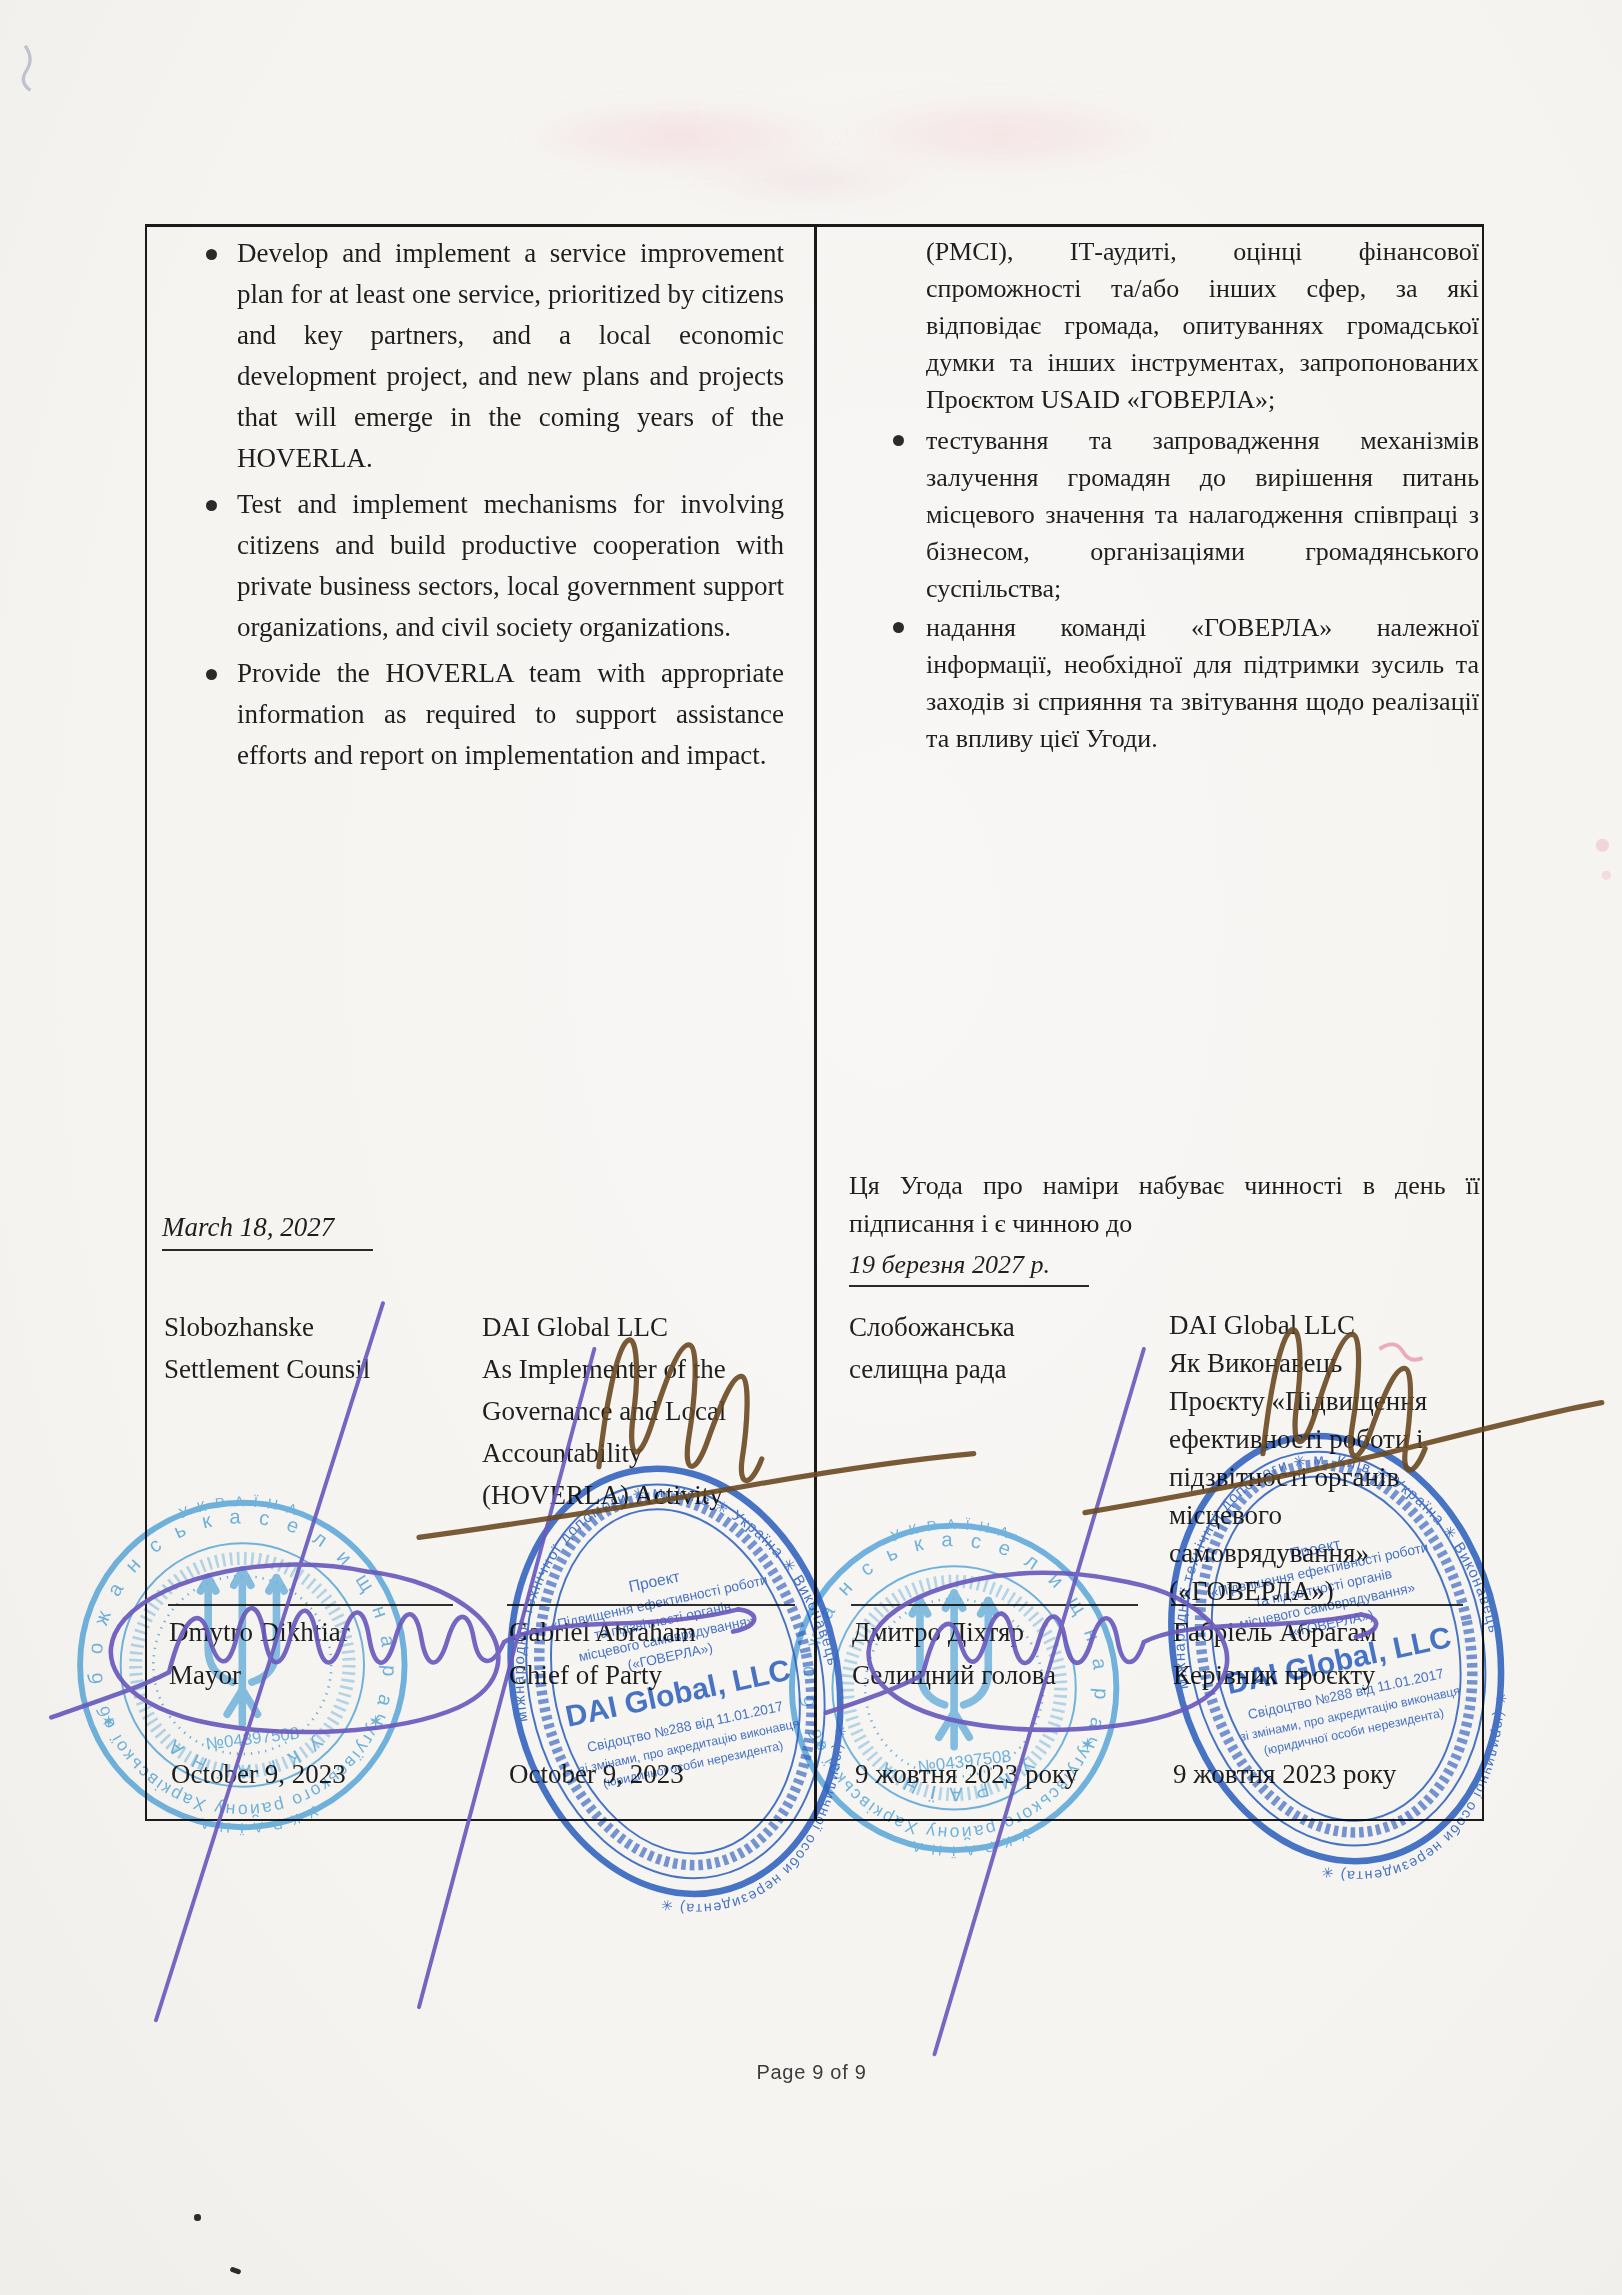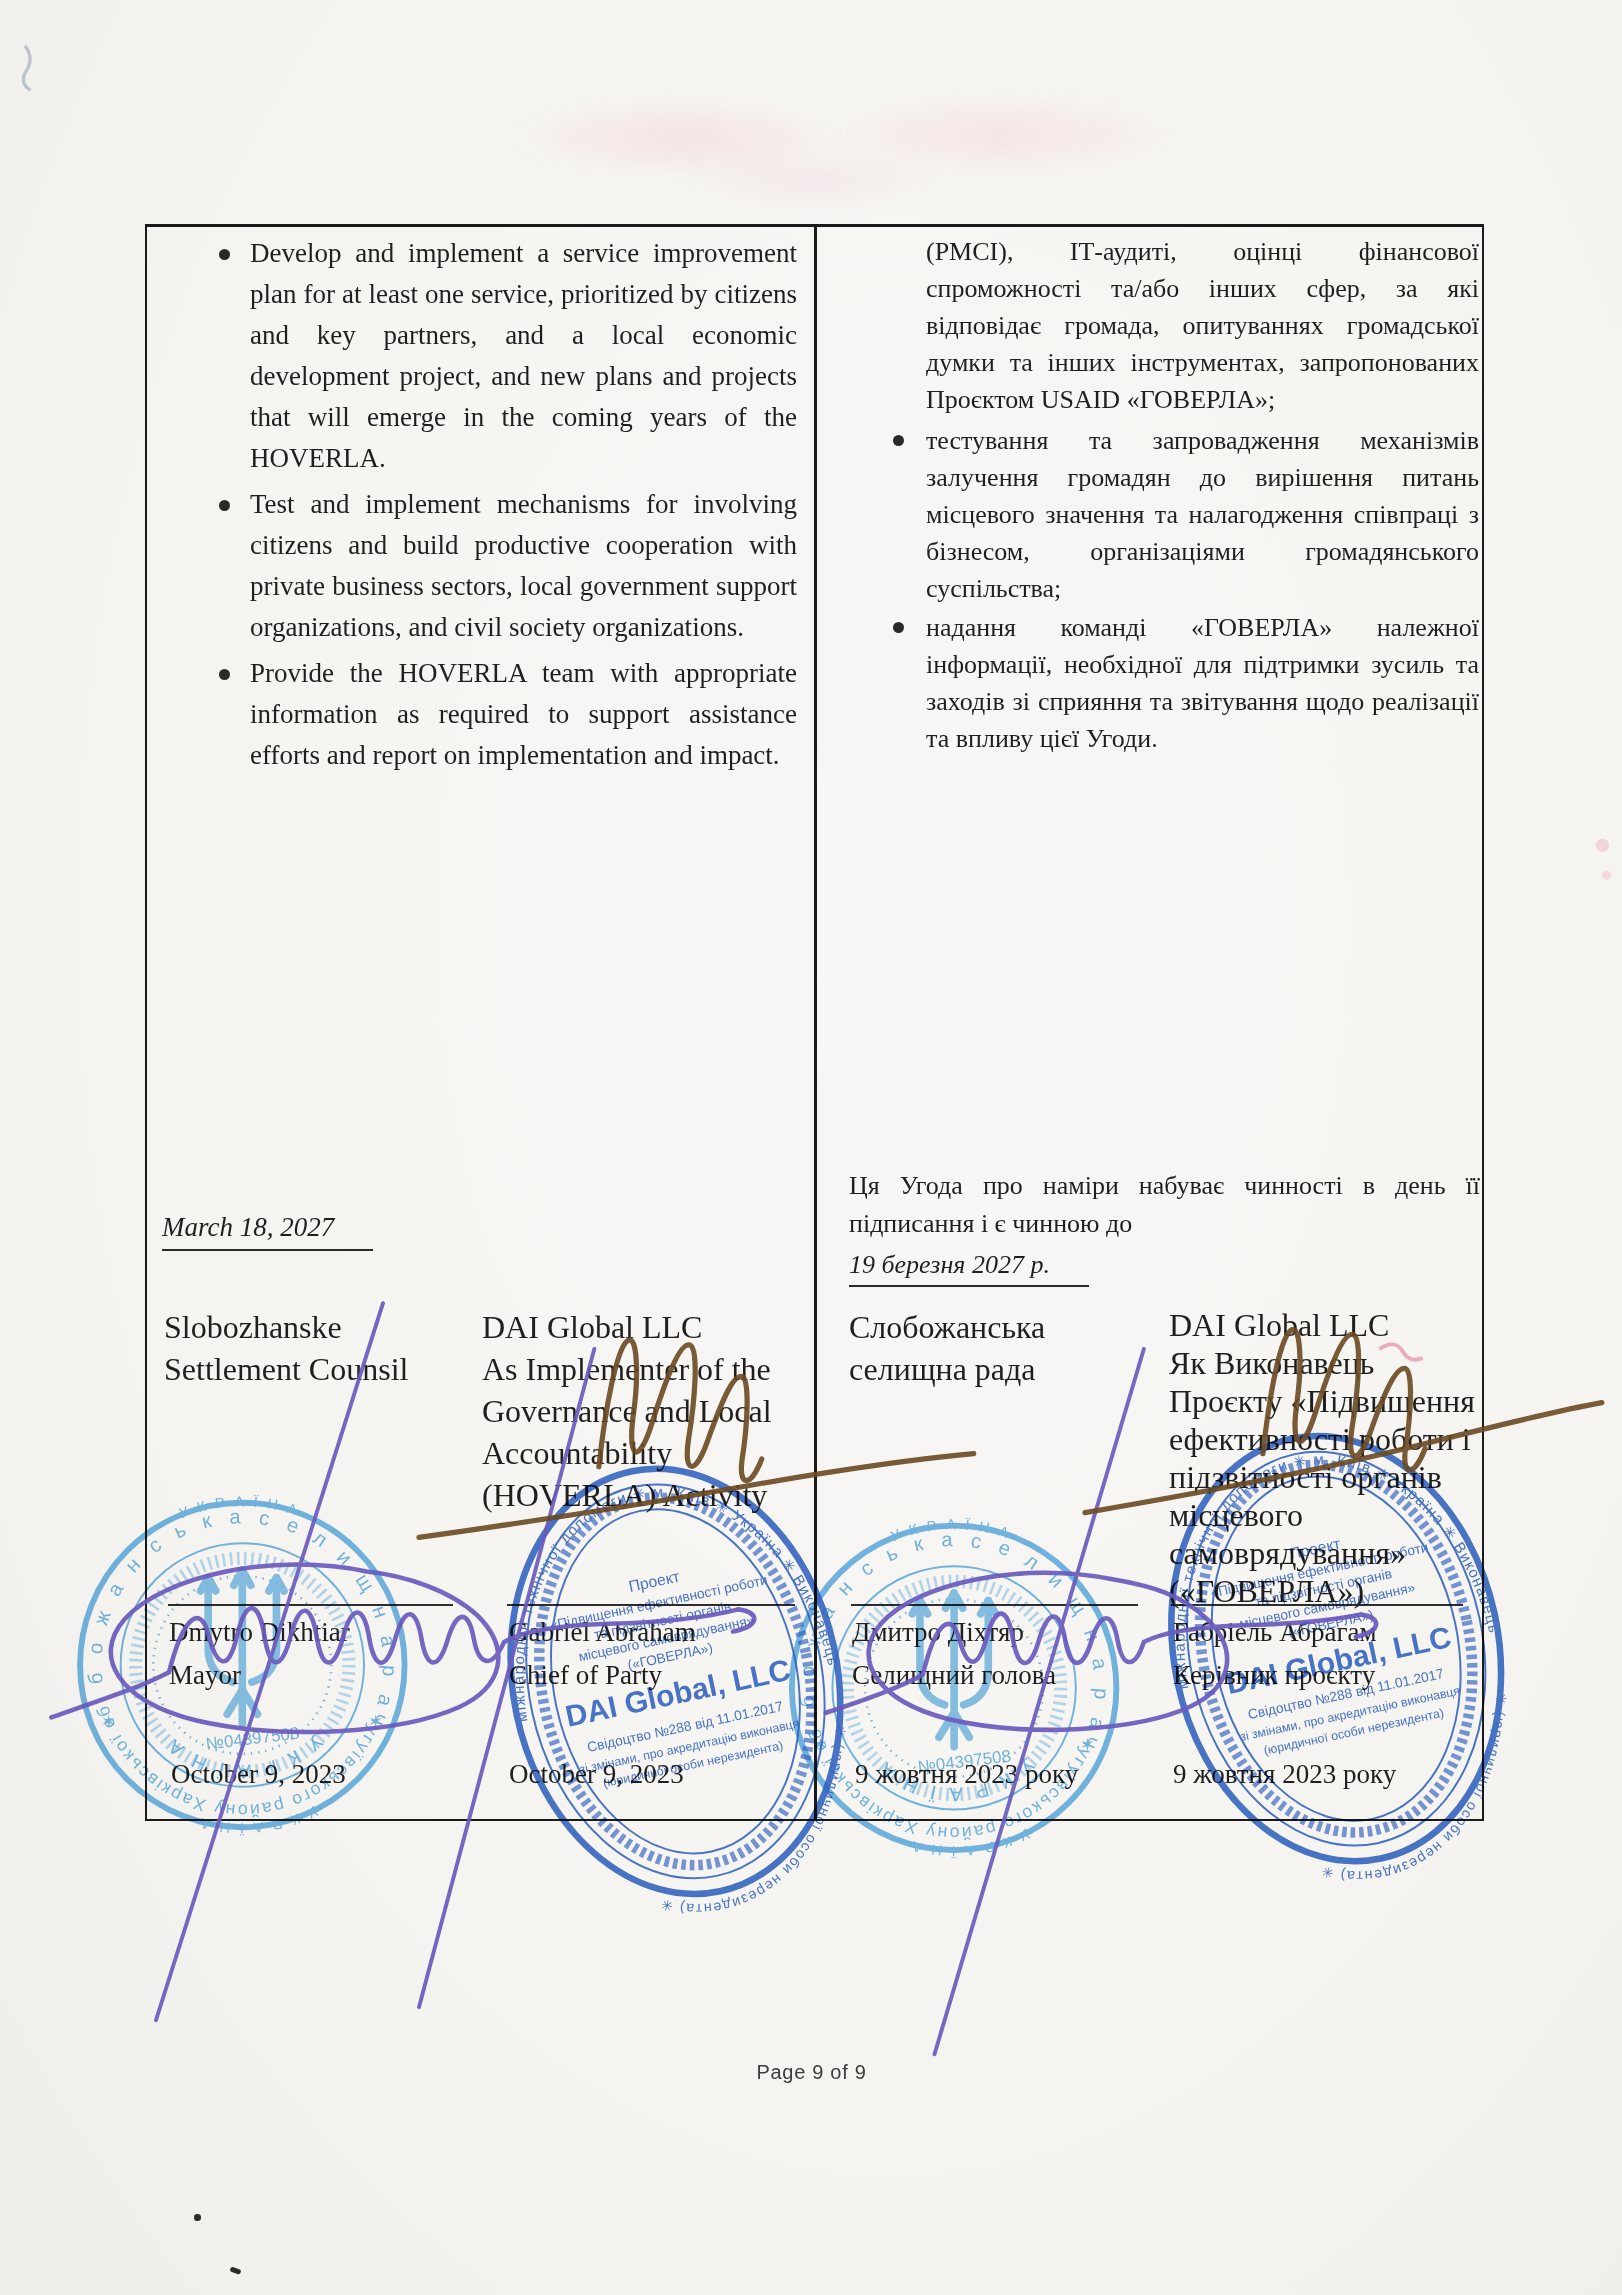--- a/index.html
+++ b/index.html
@@ -10,32 +10,32 @@
     font-family:"Liberation Serif", serif;
     color:#1f1f1f;overflow:hidden;
   }
   
   .tbl{position:absolute;left:145px;top:224px;width:1339px;height:1597px;
        border:2.6px solid #1a1a1a;border-top-width:3.9px;box-sizing:border-box;}
   .tbl-divider{position:absolute;left:814px;top:224px;width:2.6px;height:1597px;background:#1a1a1a;}
   .bullets{position:absolute;list-style:none;margin:0;padding:0;text-align:justify;}
   .bullets li{position:relative;padding-left:34px;margin-bottom:5.2px;}
   .bullets li::before{content:"";position:absolute;left:2.6px;top:15.7px;width:11px;height:11px;border-radius:50%;background:#2a2a2a;}
-  .lc-bullets{left:216px;top:233px;width:581px;font-size:27px;line-height:41px;}
+  .lc-bullets{left:203px;top:233px;width:581px;font-size:27px;line-height:41px;}
   .rc-block{position:absolute;left:890px;top:233px;width:589px;font-size:26px;line-height:37px;text-align:justify;}
   .rc-block .intro{margin:0 0 3.9px 0;padding-left:36px;}
   .rc-block .bullets{position:static;}
   .rc-block .bullets li{padding-left:36px;margin-bottom:2.6px;}
   .rc-block .bullets li::before{top:13px;}
   .closing{position:absolute;text-align:justify;}
   .lc-close{left:162px;top:1163px;width:629px;font-size:27px;line-height:41px;}
   .rc-close{left:849px;top:1167px;width:631px;font-size:26px;line-height:38px;}
   .eff-date{display:inline-block;font-style:italic;border-bottom:2.6px solid #2a2a2a;padding:0 39px 1.3px 0;margin-top:2.6px;}
   
-  .org{position:absolute;font-size:32px;line-height:42px;}
+  .org{position:absolute;font-size:27px;line-height:42px;}
   .org div{white-space:nowrap;}
   .org.tight div{line-height:38px;}
   .sigrule{position:absolute;height:2px;background:#2e2e2e;}
   .signer{position:absolute;font-size:27px;line-height:43px;}
   .signer div{white-space:nowrap;}
   .sigdate{position:absolute;font-size:27px;white-space:nowrap;}
   
   .footer{position:absolute;left:0;top:2061px;width:100%;text-align:center;
           font-family:"Liberation Sans", sans-serif;font-size:20px;color:#3c3c3c;letter-spacing:0.7px;}
   

